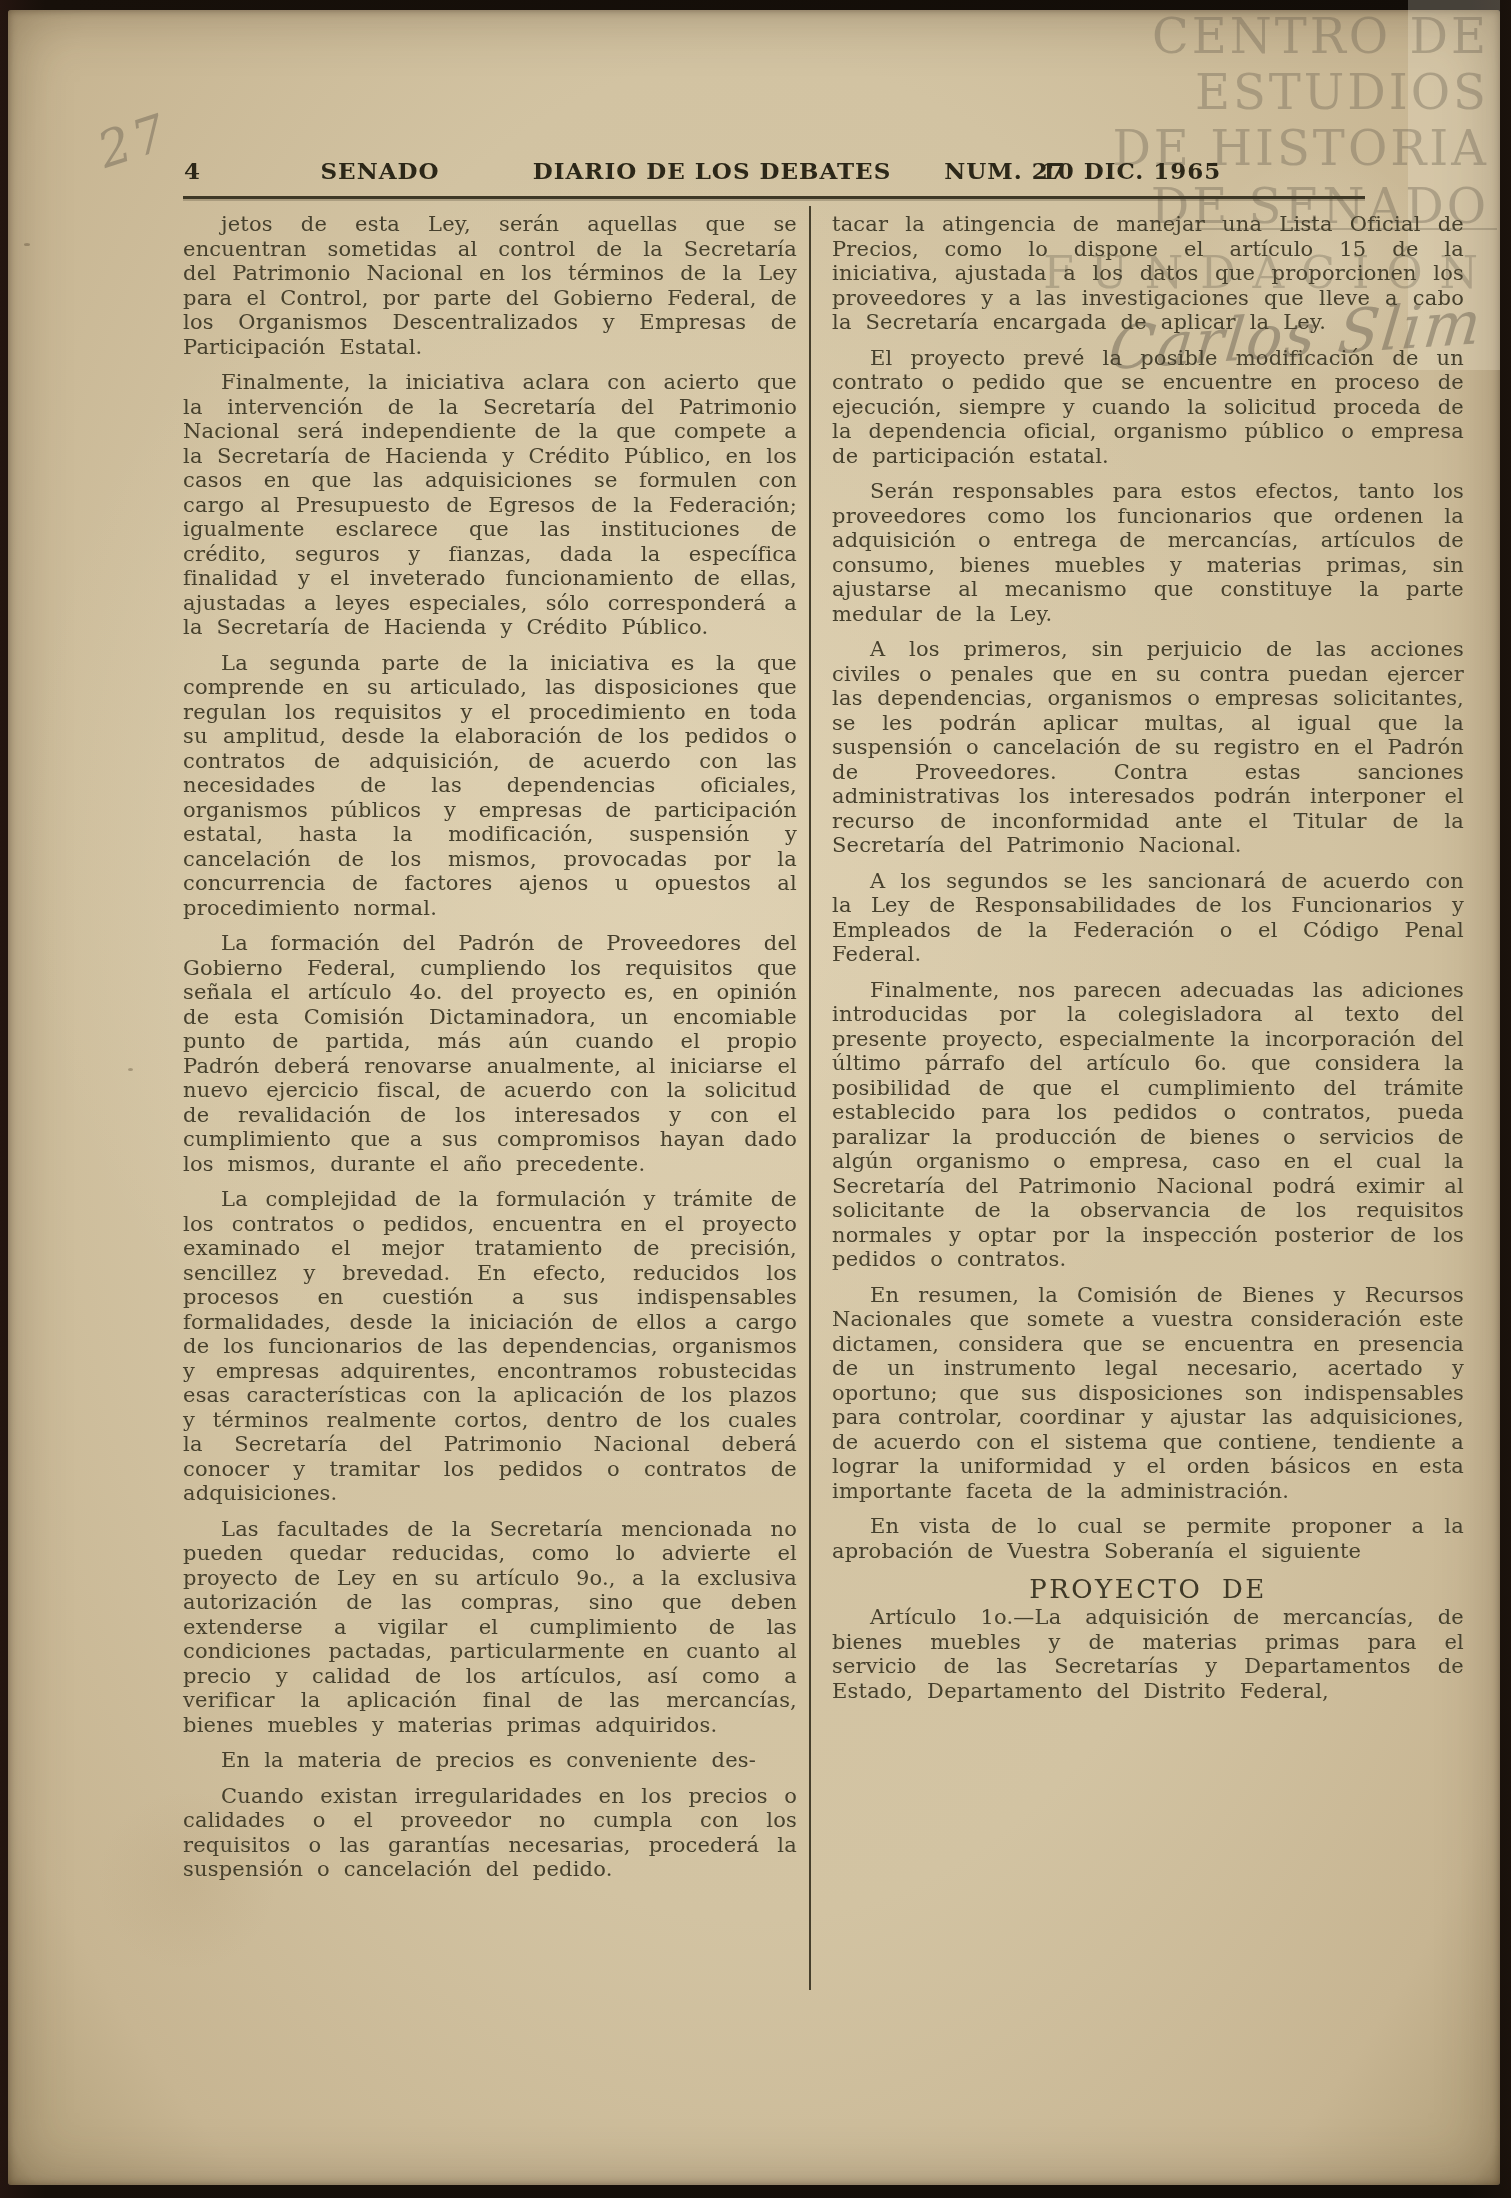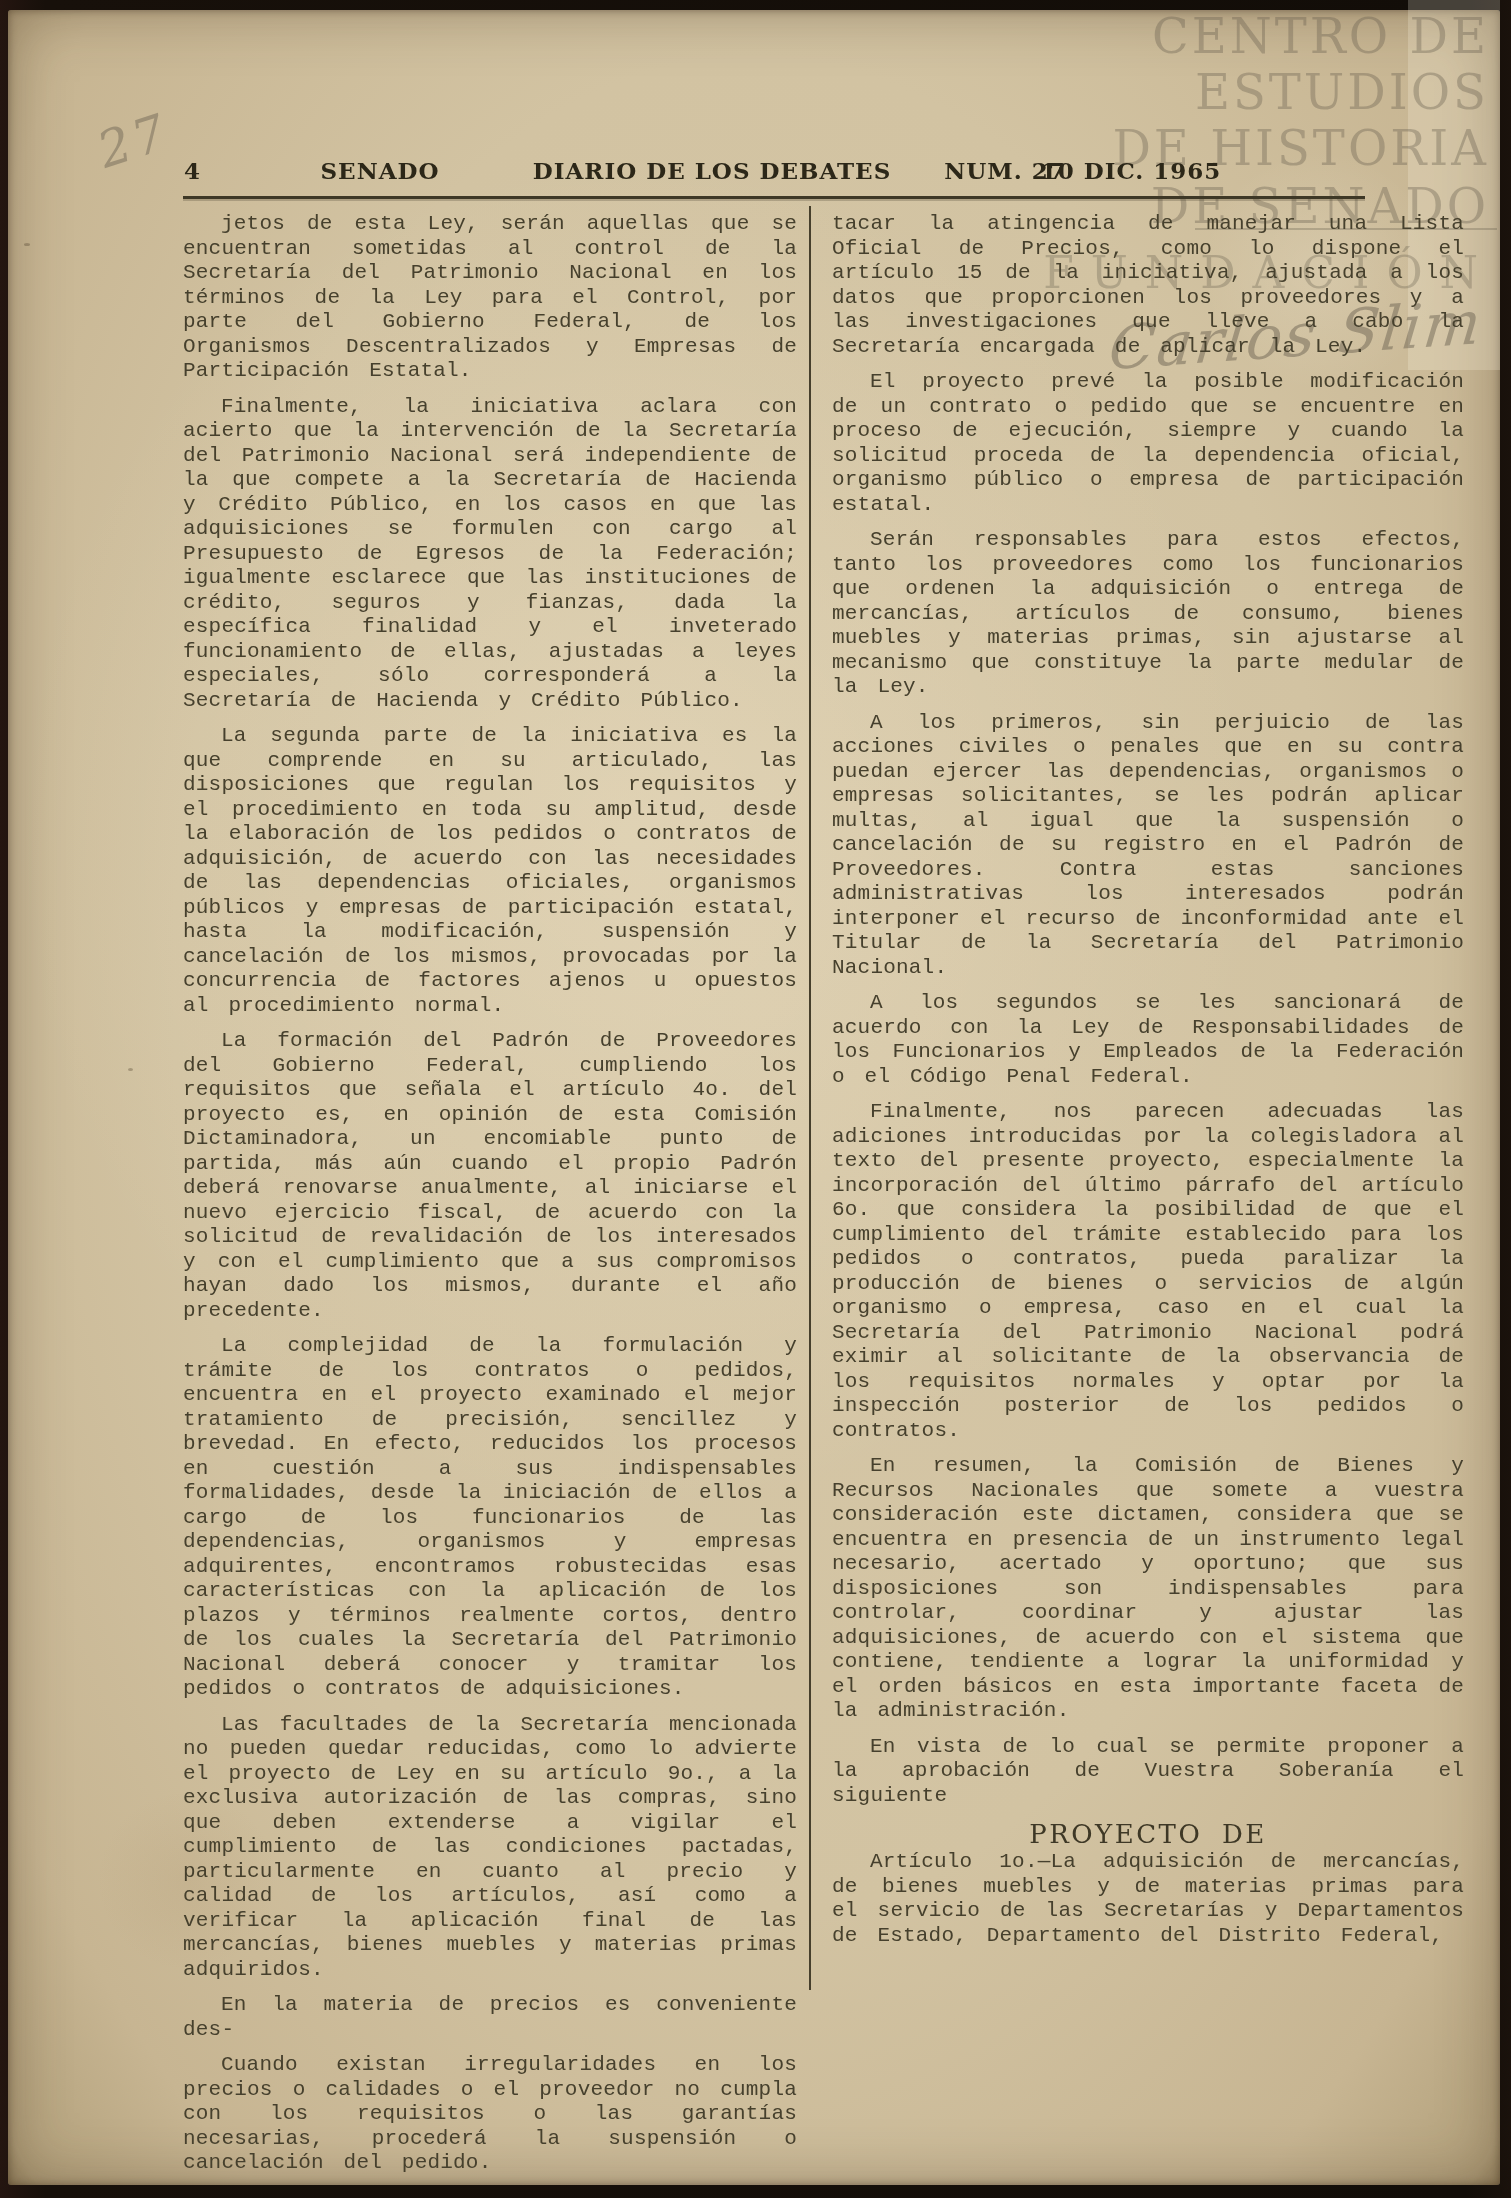--- a/index.html
+++ b/index.html
@@ -25,21 +25,21 @@
     letter-spacing:1px;white-space:nowrap;}
   .hdr.center{transform:translateX(-50%);}
   .hdr-rule{position:absolute;left:183px;top:196px;width:1182px;height:3px;
     background:#3e3826;box-shadow:0 2px 0 rgba(62,56,38,.25);}
   .col-divider{position:absolute;left:809px;top:206px;width:2px;height:1784px;background:#463f2c;}
   
   .col{position:absolute;top:212px;color:#46402d;font-size:21px;line-height:24.5px;
     text-align:justify;word-spacing:7px;letter-spacing:.2px;}
   .col-left{left:183px;width:614px;}
   .col-right{left:832px;width:632px;}
-  .para{margin:0 0 11px 0;text-indent:38px;font-family:Liberation Mono, monospace;}
+  .para{margin:0 0 11px 0;text-indent:38px;}
   .col-right .para:first-child{text-indent:0;}
   .doc-heading{margin:6px 0 10px 0;text-align:center;text-indent:0;
     font-size:26px;line-height:31px;letter-spacing:2.5px;color:#3e3826;word-spacing:9px;}
   
   .wm{position:absolute;right:22px;color:rgba(96,88,72,.34);white-space:nowrap;
     font-size:48px;letter-spacing:3px;text-align:right;}
   .wm-foundation{position:absolute;right:16px;top:247px;color:rgba(96,88,72,.30);
     font-size:44px;letter-spacing:17px;white-space:nowrap;}
   .wm-line{position:absolute;left:1195px;top:228px;width:302px;height:2px;
     background:rgba(96,88,72,.30);}

